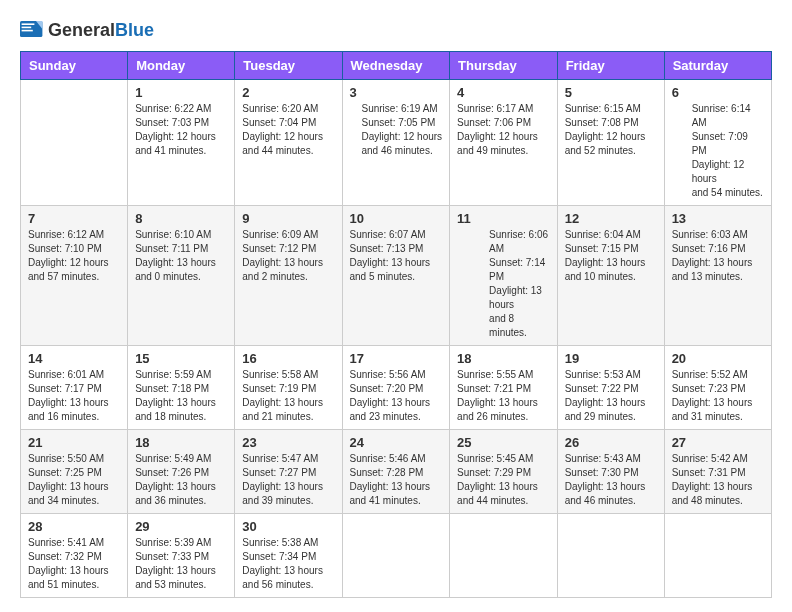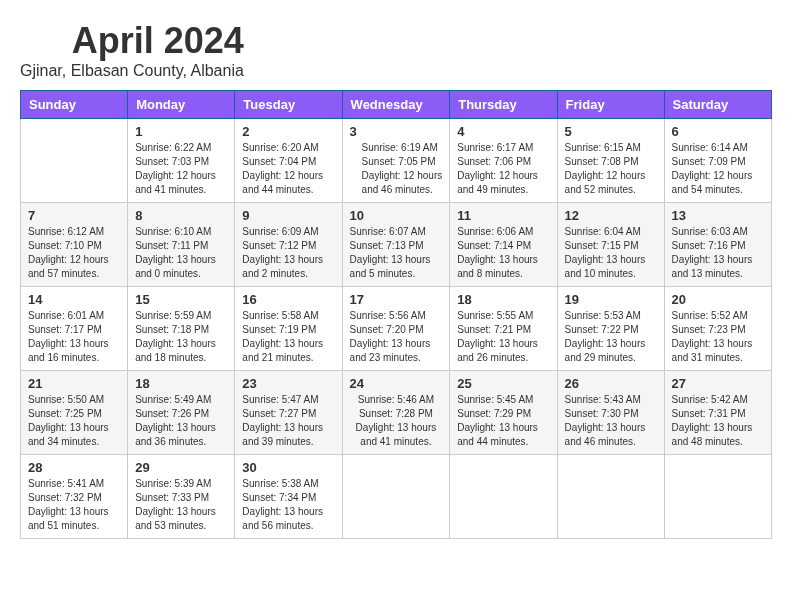--- a/index.html
+++ b/index.html
@@ -87,23 +87,31 @@
       color: #333;
     }
     .empty-cell {
       background: #fff !important;
     }
   </style>
 </head>
 <body>
 
 <div class="header-area">
-  <div class="title-area">
-    <div class="month-title">April 2024</div>
-    <div class="location-title">Gjinar, Elbasan County, Albania</div>
+  <div class="logo">
+    <svg class="logo-icon" viewBox="0 0 30 25">
+      <rect x="0" y="0" width="28" height="20" rx="2" fill="#1a6eb5"></rect>
+      <polygon points="20,0 28,0 28,10" fill="#a0c8f0"></polygon>
+      <rect x="2" y="3" width="16" height="2" fill="white"></rect>
+      <rect x="2" y="7" width="12" height="2" fill="white"></rect>
+      <rect x="2" y="11" width="14" height="2" fill="white"></rect>
+    </svg>
+    <div>
+      <span class="logo-text-general">General</span><span class="logo-text-blue">Blue</span>
+    </div>
   </div>
 </div>
 
 <table class="calendar-table">
   <thead>
     <tr>
     <th>Sunday</th>
         <th>Monday</th>
         <th>Tuesday</th>
         <th>Wednesday</th>
@@ -145,21 +153,21 @@
         </td>
         <td>
           <span class="day-number">5</span>
           <div class="day-info" style="white-space: pre-line;">Sunrise: 6:15 AM
 Sunset: 7:08 PM
 Daylight: 12 hours
 and 52 minutes.</div>
         </td>
         <td>
           <span class="day-number">6</span>
-          <div class="day-info" style="white-space: pre-line;">Sunrise: 6:14 AM
+          <div class="day-info" style="white-space: pre-line; margin-left: 20px;">Sunrise: 6:14 AM
 Sunset: 7:09 PM
 Daylight: 12 hours
 and 54 minutes.</div>
         </td>
       </tr>
       <tr>
         <td>
           <span class="day-number">7</span>
           <div class="day-info" style="white-space: pre-line;">Sunrise: 6:12 AM
 Sunset: 7:10 PM
@@ -182,21 +190,21 @@
         </td>
         <td>
           <span class="day-number">10</span>
           <div class="day-info" style="white-space: pre-line;">Sunrise: 6:07 AM
 Sunset: 7:13 PM
 Daylight: 13 hours
 and 5 minutes.</div>
         </td>
         <td>
           <span class="day-number">11</span>
-          <div class="day-info" style="white-space: pre-line;">Sunrise: 6:06 AM
+          <div class="day-info" style="white-space: pre-line; margin-left: 32px;">Sunrise: 6:06 AM
 Sunset: 7:14 PM
 Daylight: 13 hours
 and 8 minutes.</div>
         </td>
         <td>
           <span class="day-number">12</span>
           <div class="day-info" style="white-space: pre-line;">Sunrise: 6:04 AM
 Sunset: 7:15 PM
 Daylight: 13 hours
 and 10 minutes.</div>
@@ -277,21 +285,21 @@
         </td>
         <td>
           <span class="day-number">23</span>
           <div class="day-info" style="white-space: pre-line;">Sunrise: 5:47 AM
 Sunset: 7:27 PM
 Daylight: 13 hours
 and 39 minutes.</div>
         </td>
         <td>
           <span class="day-number">24</span>
-          <div class="day-info" style="white-space: pre-line; text-align: center;">Sunrise: 5:46 AM
+          <div class="day-info" style="white-space: pre-line;">Sunrise: 5:46 AM
 Sunset: 7:28 PM
 Daylight: 13 hours
 and 41 minutes.</div>
         </td>
         <td>
           <span class="day-number">25</span>
           <div class="day-info" style="white-space: pre-line;">Sunrise: 5:45 AM
 Sunset: 7:29 PM
 Daylight: 13 hours
 and 44 minutes.</div>

